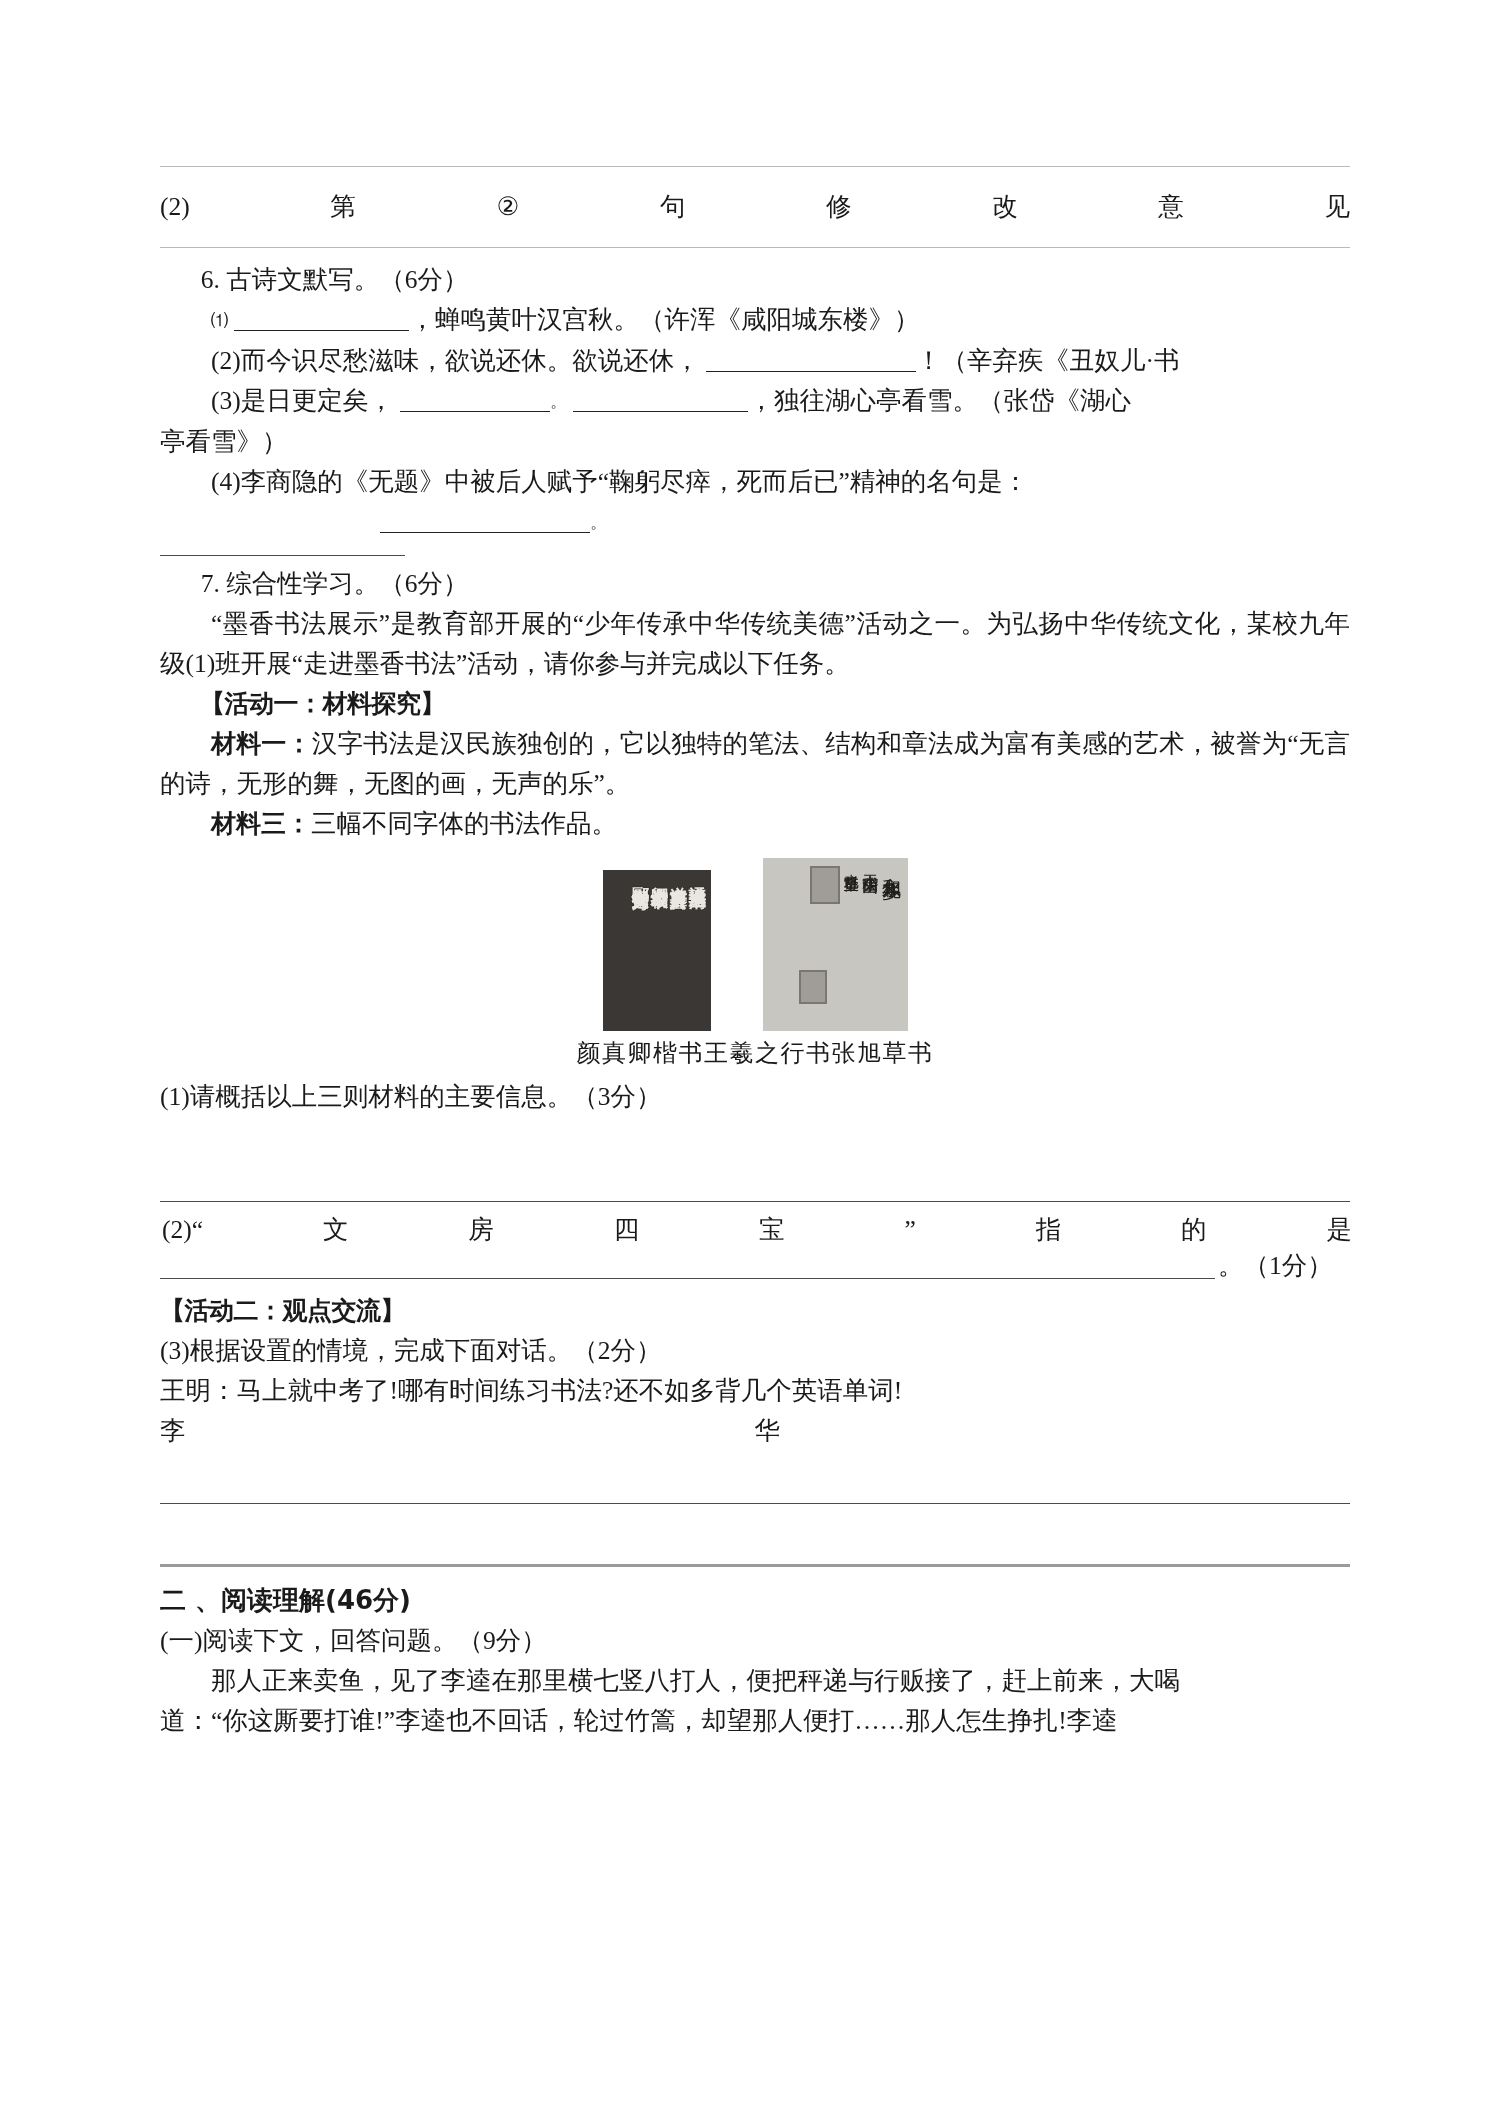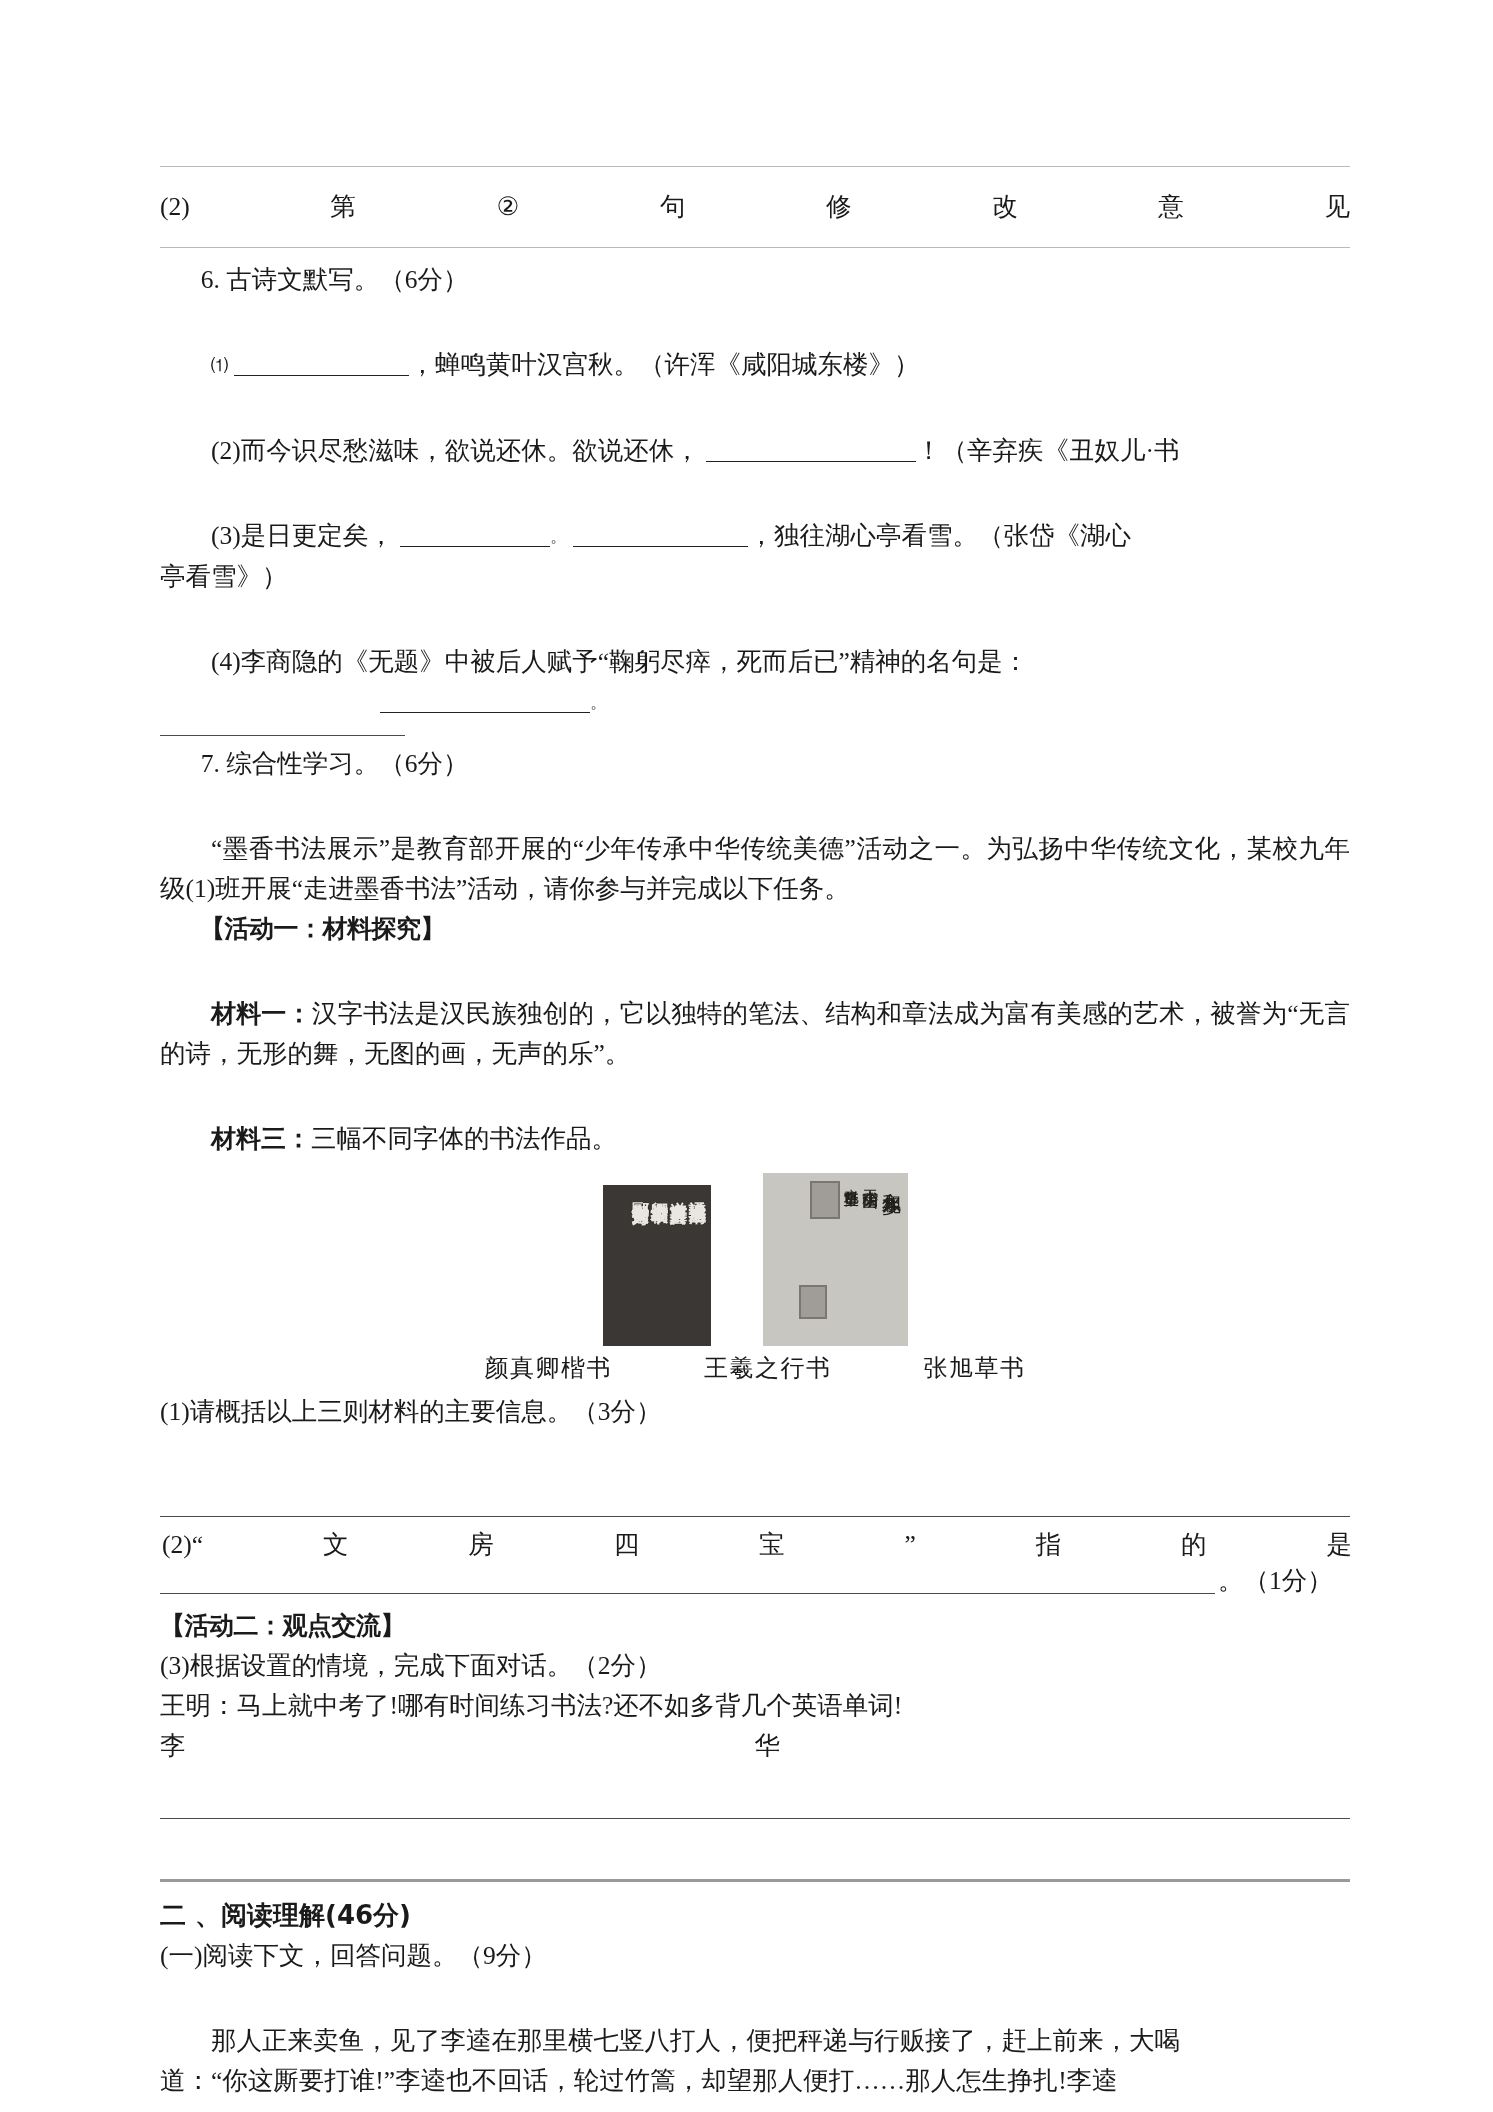--- a/index.html
+++ b/index.html
@@ -27,21 +27,21 @@
     left: 160px;
     top: 0;
     width: 1190px;
   }
   .para {
     font-size: 25.5px;
     line-height: 40px;
     text-align: justify;
     text-justify: inter-ideograph;
   }
-  .indent2 { text-indent: 2em; margin-top: 45px; }
+  .indent2 { text-indent: 2em; }
   .indent1 { padding-left: 1.6em; }
 
   
   .rule-light {
     border: 0;
     border-top: 1.5px solid #b9b9b9;
     margin: 0;
   }
   .rule-dark {
     border: 0;
@@ -156,21 +156,20 @@
     background: #9a9691;
     border: 2px solid #6d6a66;
     opacity: .85;
   }
   .seal.s1 { width: 26px; height: 34px; left: 47px; top: 8px; }
   .seal.s2 { width: 24px; height: 30px; left: 36px; top: 112px; }
 
   .caps {
     display: flex;
     justify-content: center;
-    gap: 92px;
     margin-top: 6px;
     font-size: 24px;
     letter-spacing: 1.5px;
   }
   .sp8  { height: 8px; }
   .sp12 { height: 12px; }
   .sp16 { height: 16px; }
   .sp20 { height: 20px; }
   .sp28 { height: 28px; }
   .sp40 { height: 40px; }

